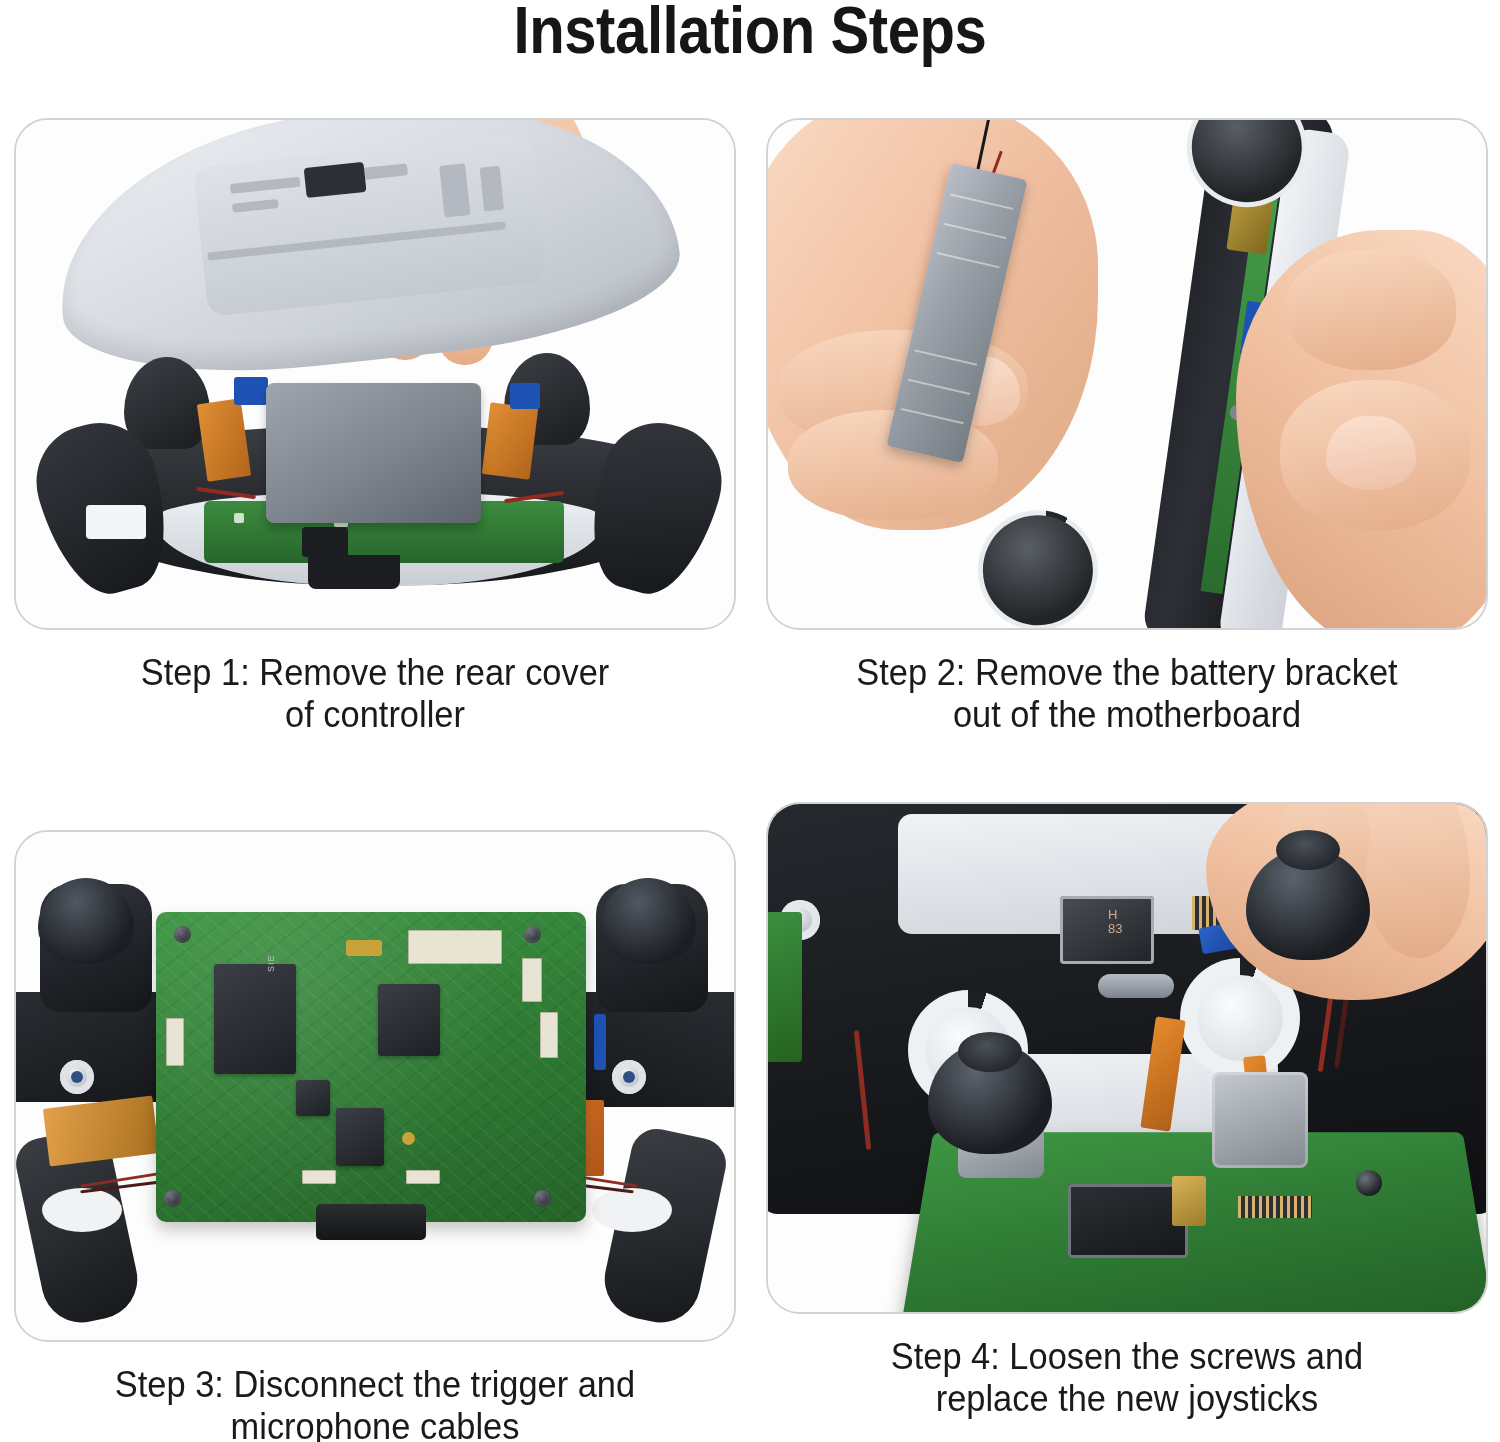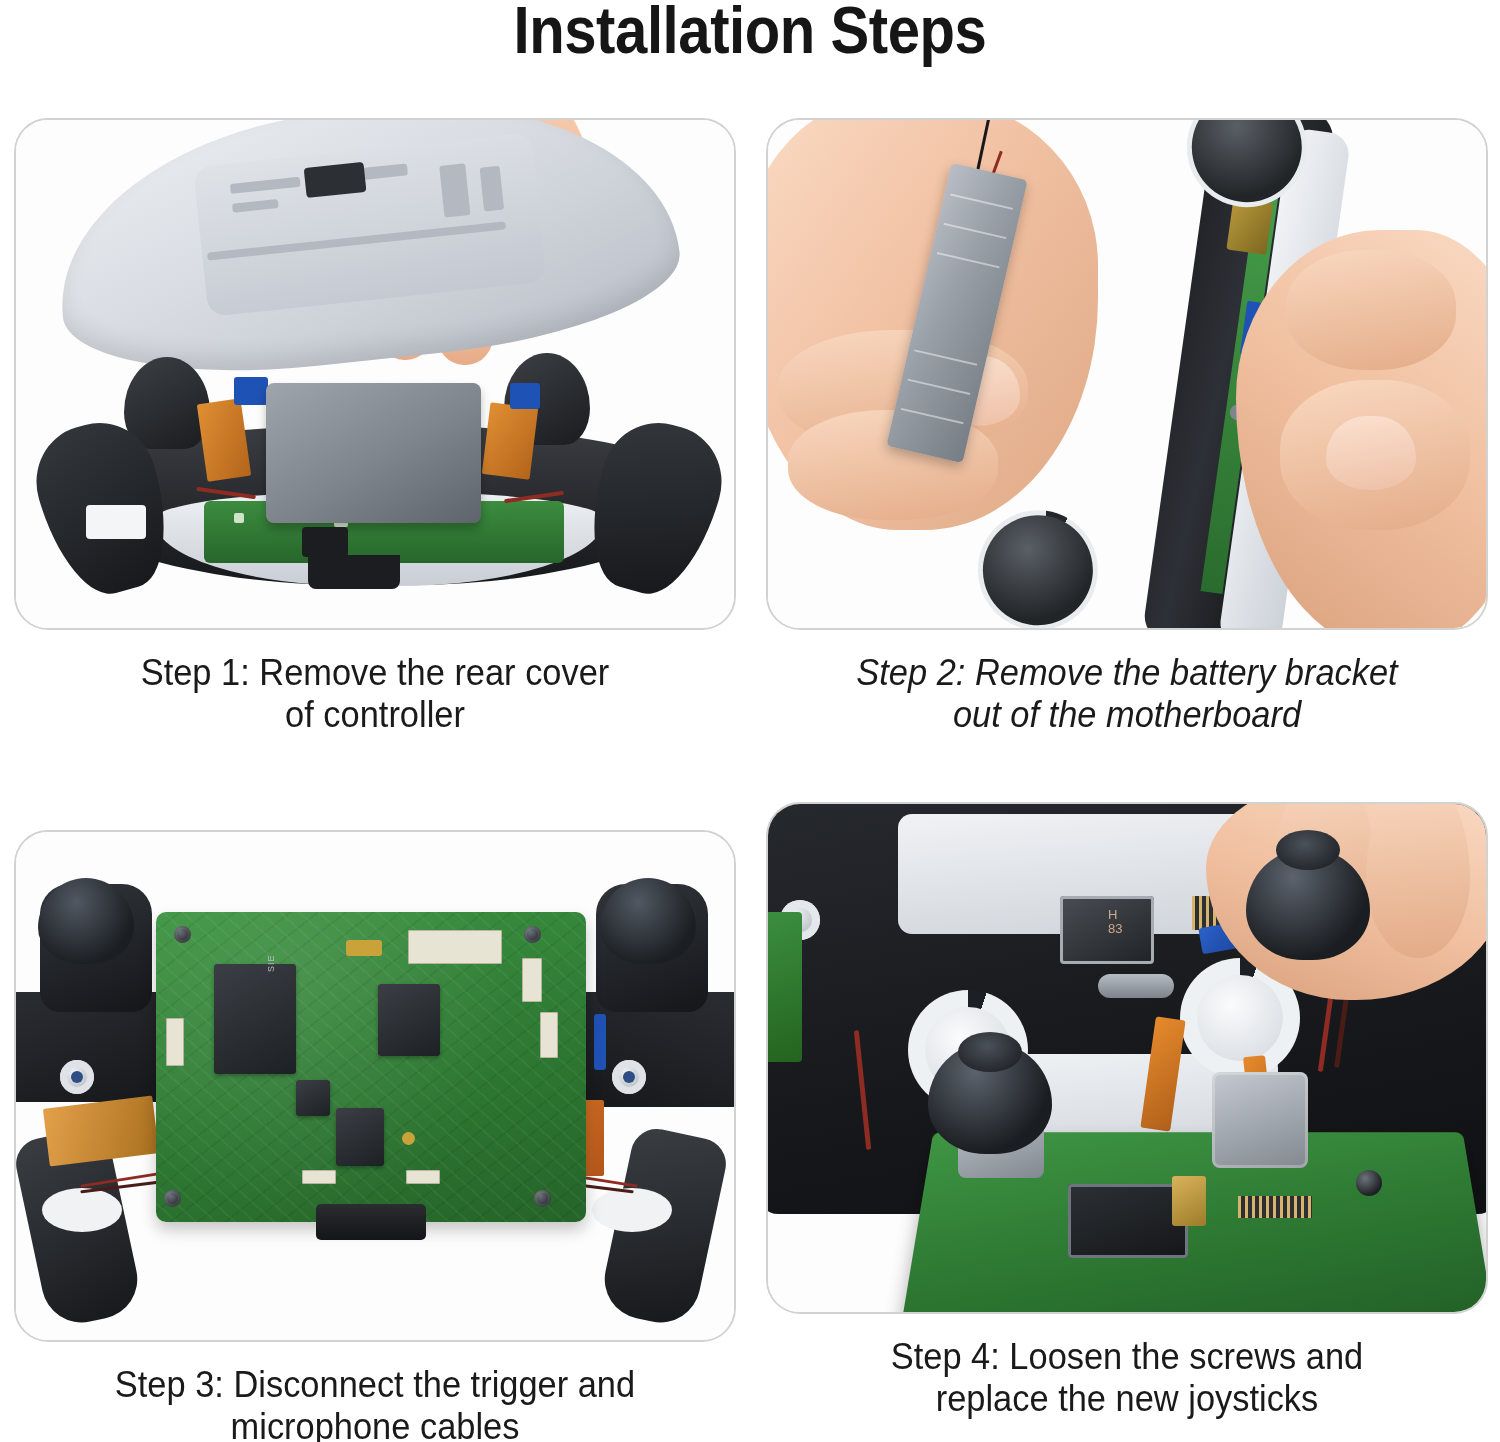--- a/index.html
+++ b/index.html
@@ -23,21 +23,21 @@
     transform-origin:center top;
     line-height:1.05;
   }
 
   .grid{
     position:absolute;top:118px;left:0;width:1500px;height:1324px;
   }
 
   .cell{position:absolute;}
   .cell-1{left:14px;  top:0px;}
-  .cell-2{left:766px; top:0px;font-style:italic;}
+  .cell-2{left:766px; top:0px;}
   .cell-3{left:14px;  top:712px;}
   .cell-4{left:766px; top:684px;}
 
   .photo{
     position:relative;
     width:722px;height:512px;
     border:2px solid #d2d2d2;
     border-radius:34px;
     background:#ffffff;
     overflow:hidden;

